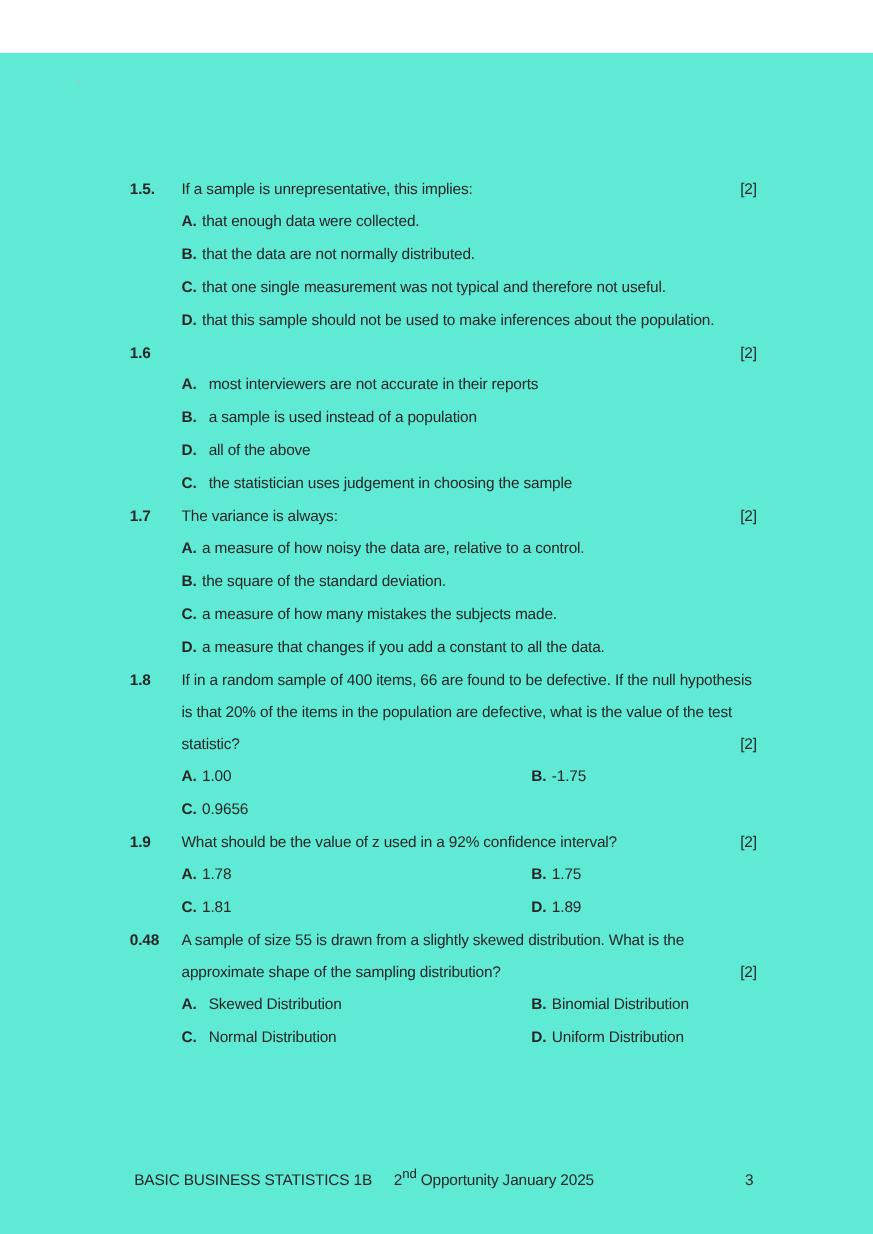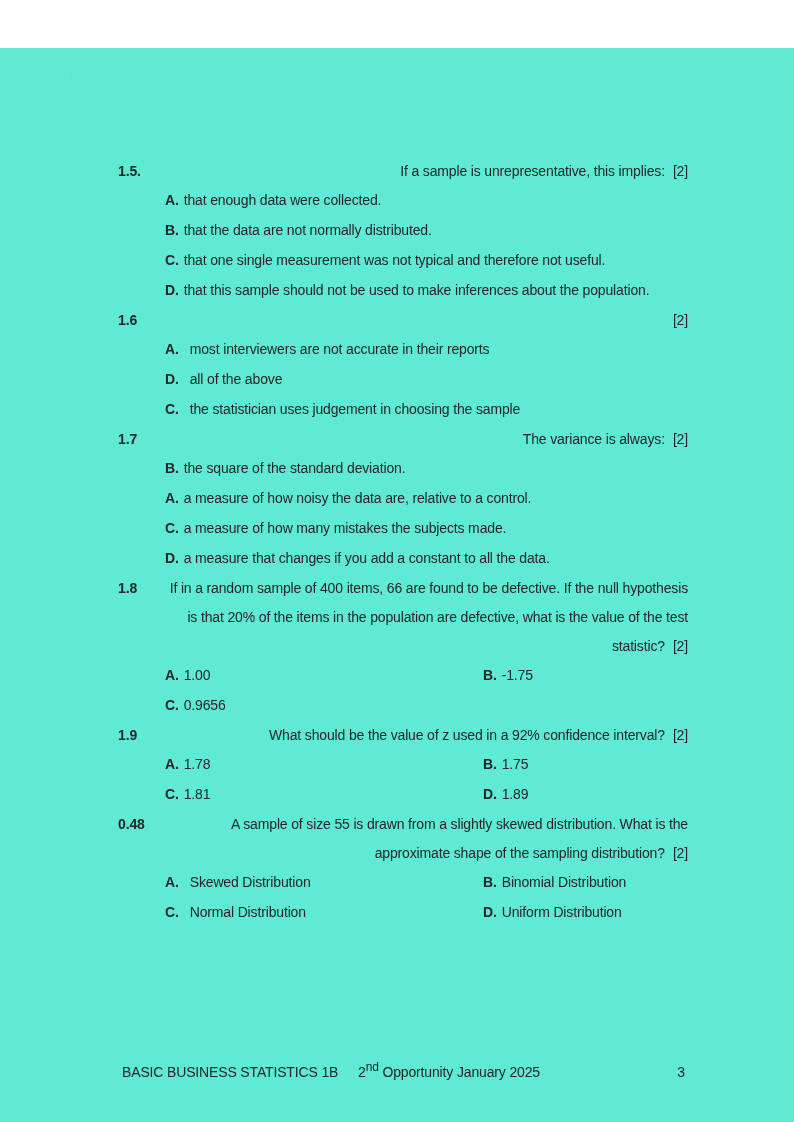--- a/index.html
+++ b/index.html
@@ -31,21 +31,21 @@
     display: flex;
     align-items: baseline;
     margin-bottom: 9px;
     white-space: nowrap;
   }
   .q-num {
     width: 47px;
     flex-shrink: 0;
     font-weight: bold;
   }
-  .q-text { flex: 1 1 auto; min-width: 0; text-align: right; }
+  .q-text { flex: 1 1 auto; min-width: 0; }
   .q-marks { margin-left: auto; padding-left: 8px; }
   .options { margin-left: 47px; }
   .options.gap-top { margin-top: 9px; }
   .option { margin-bottom: 10px; line-height: 20px; }
   .options-grid {
     display: grid;
     grid-template-columns: 318px 1fr;
   }
   .opt-label { font-weight: bold; margin-right: 5px; }
   .opt-label.gap-wide { margin-right: 11px; }
@@ -91,33 +91,34 @@
           <div class="option"><span class="opt-label">D.</span><span class="opt-text">that this sample should not be used to make inferences about the population.</span></div>
         </div>
       </div>
       <div class="question">
         <div class="q-line">
           <span class="q-num">1.6</span>
           <span class="q-marks">[2]</span>
         </div>
         <div class="options options-stack">
           <div class="option"><span class="opt-label gap-wide">A.</span><span class="opt-text">most interviewers are not accurate in their reports</span></div>
+          <div class="option"><span class="opt-label gap-wide">B.</span><span class="opt-text">a sample is used instead of a population</span></div>
           <div class="option"><span class="opt-label gap-wide">D.</span><span class="opt-text">all of the above</span></div>
           <div class="option"><span class="opt-label gap-wide">C.</span><span class="opt-text">the statistician uses judgement in choosing the sample</span></div>
         </div>
       </div>
       <div class="question">
         <div class="q-line">
           <span class="q-num">1.7</span>
           <span class="q-text">The variance is always:</span>
           <span class="q-marks">[2]</span>
         </div>
         <div class="options options-stack">
+          <div class="option"><span class="opt-label">A.</span><span class="opt-text">a measure of how noisy the data are, relative to a control.</span></div>
           <div class="option"><span class="opt-label">B.</span><span class="opt-text">the square of the standard deviation.</span></div>
-          <div class="option"><span class="opt-label">A.</span><span class="opt-text">a measure of how noisy the data are, relative to a control.</span></div>
           <div class="option"><span class="opt-label">C.</span><span class="opt-text">a measure of how many mistakes the subjects made.</span></div>
           <div class="option"><span class="opt-label">D.</span><span class="opt-text">a measure that changes if you add a constant to all the data.</span></div>
         </div>
       </div>
       <div class="question">
         <div class="q-line">
           <span class="q-num">1.8</span>
           <span class="q-text">If in a random sample of 400 items, 66 are found to be defective. If the null hypothesis</span>
         </div>
         <div class="q-line">

